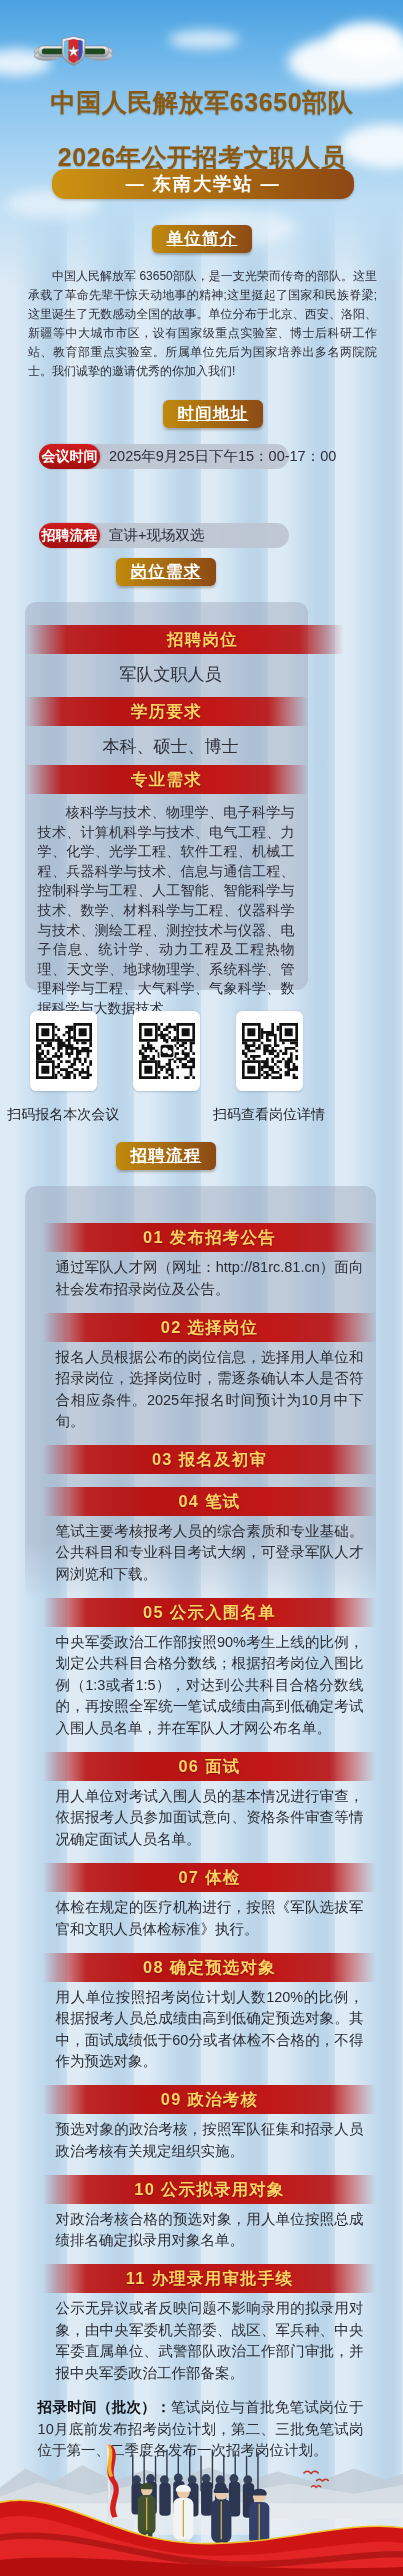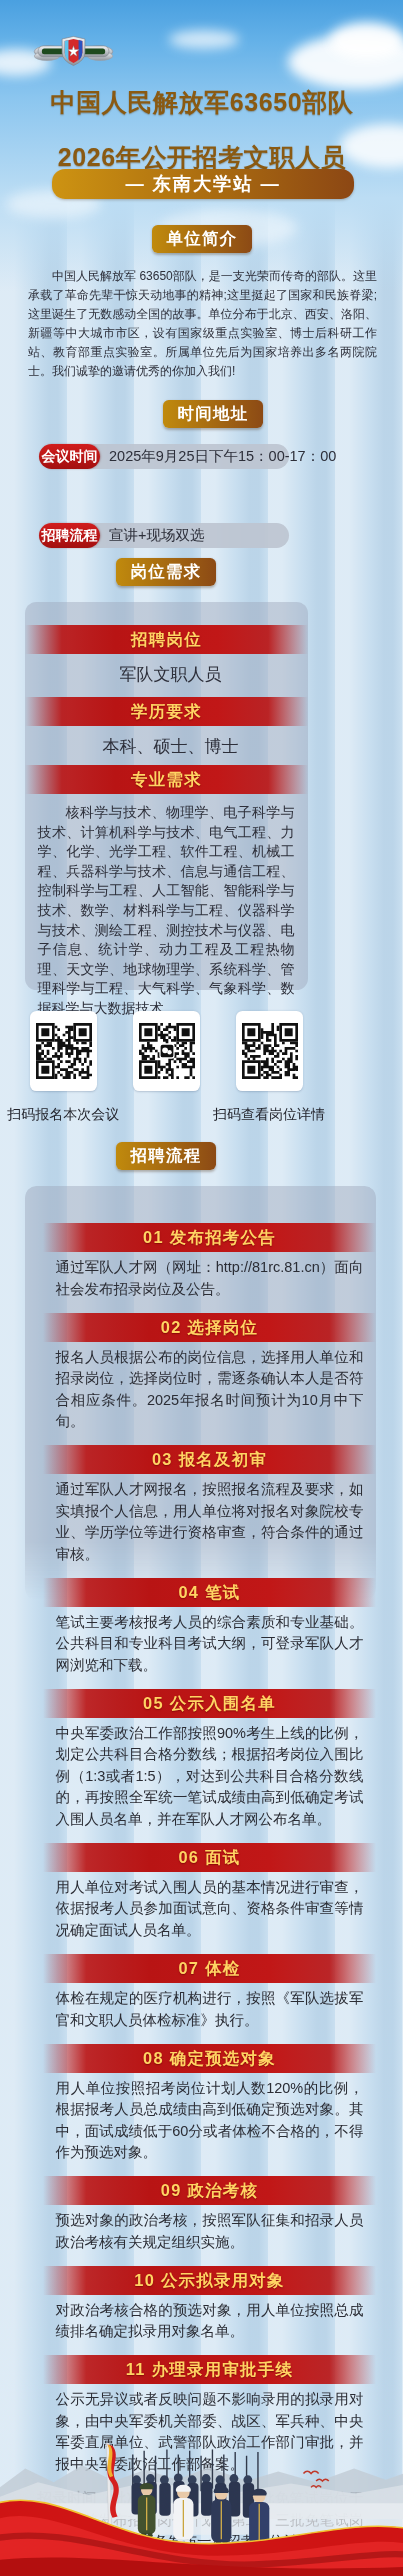--- a/index.html
+++ b/index.html
@@ -29,21 +29,21 @@
   .t1{top:86px;} .t2{top:141px;}
   .ribbon{position:absolute;left:52px;top:169px;width:302px;height:30px;border-radius:13px;
     background:linear-gradient(90deg,#cd9312,#a96a10 55%,#8c4714);
     color:#fff;font-size:18.3px;font-weight:800;text-align:center;line-height:30px;letter-spacing:1.9px;
     box-shadow:0 1.3px 2.5px rgba(60,30,0,.25);}
   
   .badge-row{position:absolute;left:0;width:404px;display:flex;justify-content:center;}
   .badge{display:inline-block;padding:3.2px 15px;border-radius:5.7px;
     background:linear-gradient(90deg,#c08a0d,#8c4a15);
     color:#fff;font-size:16.4px;font-weight:800;letter-spacing:1.3px;
-    box-shadow:0 1.3px 2.5px rgba(60,30,0,.3);}
+    box-shadow:0 1.3px 2.5px rgba(60,30,0,.3);text-decoration:underline;}
   .shifted{transform:translateX(-36px);}
   
   .intro-text{position:absolute;left:28px;top:267px;width:349px;
     font-size:12px;line-height:19px;color:#2d2f3a;text-align:justify;text-indent:2em;}
   
   .inforow{position:absolute;left:39px;width:250px;height:25px;border-radius:12.6px;
     background:rgba(189,196,208,.92);}
   .inforow .pill{position:absolute;left:0;top:0;height:25px;width:61px;border-radius:12.6px;
     background:linear-gradient(180deg,#d11d1d,#a30f0f);
     color:#fff;font-size:14px;font-weight:800;text-align:center;line-height:25px;
@@ -135,21 +135,21 @@
   </div>
   <div class="inforow" style="top:523px;">
     <span class="pill">招聘流程</span>
     <span class="val">宣讲+现场双选</span>
   </div>
 
   <div class="badge-row" style="top:558px;">
     <span class="badge shifted">岗位需求</span>
   </div>
   <div class="panel panel1">
-    <div class="redbar p1bar" style="top:23px;">招聘岗位</div>
+    <div class="redbar p1bar" style="top:23px;padding-left:36px;">招聘岗位</div>
     <div class="p1val" style="top:61px;">军队文职人员</div>
     <div class="redbar p1bar" style="top:95px;">学历要求</div>
     <div class="p1val" style="top:133px;">本科、硕士、博士</div>
     <div class="redbar p1bar" style="top:163px;">专业需求</div>
     <div class="majors">核科学与技术、物理学、电子科学与技术、计算机科学与技术、电气工程、力学、化学、光学工程、软件工程、机械工程、兵器科学与技术、信息与通信工程、控制科学与工程、人工智能、智能科学与技术、数学、材料科学与工程、仪器科学与技术、测绘工程、测控技术与仪器、电子信息、统计学、动力工程及工程热物理、天文学、地球物理学、系统科学、管理科学与工程、大气科学、气象科学、数据科学与大数据技术。</div>
   </div>
 
   <div class="qrbox qr1">
       <svg class="qr" width="56" height="56" viewBox="0 0 88 88">
         <path d="M29.3,4.2h4.2v4.2h-4.2zM46.1,4.2h4.2v4.2h-4.2zM50.3,4.2h4.2v4.2h-4.2zM54.5,4.2h4.2v4.2h-4.2zM33.5,8.4h4.2v4.2h-4.2zM50.3,8.4h4.2v4.2h-4.2zM54.5,8.4h4.2v4.2h-4.2zM46.1,12.6h4.2v4.2h-4.2zM50.3,12.6h4.2v4.2h-4.2zM29.3,16.8h4.2v4.2h-4.2zM41.9,16.8h4.2v4.2h-4.2zM50.3,16.8h4.2v4.2h-4.2zM33.5,21.0h4.2v4.2h-4.2zM50.3,21.0h4.2v4.2h-4.2zM54.5,21.0h4.2v4.2h-4.2zM29.3,25.1h4.2v4.2h-4.2zM33.5,25.1h4.2v4.2h-4.2zM37.7,25.1h4.2v4.2h-4.2zM46.1,25.1h4.2v4.2h-4.2zM50.3,25.1h4.2v4.2h-4.2zM8.4,29.3h4.2v4.2h-4.2zM16.8,29.3h4.2v4.2h-4.2zM21.0,29.3h4.2v4.2h-4.2zM33.5,29.3h4.2v4.2h-4.2zM37.7,29.3h4.2v4.2h-4.2zM41.9,29.3h4.2v4.2h-4.2zM50.3,29.3h4.2v4.2h-4.2zM62.9,29.3h4.2v4.2h-4.2zM71.2,29.3h4.2v4.2h-4.2zM75.4,29.3h4.2v4.2h-4.2zM83.8,29.3h4.2v4.2h-4.2zM0.0,33.5h4.2v4.2h-4.2zM4.2,33.5h4.2v4.2h-4.2zM12.6,33.5h4.2v4.2h-4.2zM16.8,33.5h4.2v4.2h-4.2zM21.0,33.5h4.2v4.2h-4.2zM33.5,33.5h4.2v4.2h-4.2zM37.7,33.5h4.2v4.2h-4.2zM41.9,33.5h4.2v4.2h-4.2zM46.1,33.5h4.2v4.2h-4.2zM50.3,33.5h4.2v4.2h-4.2zM54.5,33.5h4.2v4.2h-4.2zM83.8,33.5h4.2v4.2h-4.2zM0.0,37.7h4.2v4.2h-4.2zM4.2,37.7h4.2v4.2h-4.2zM25.1,37.7h4.2v4.2h-4.2zM33.5,37.7h4.2v4.2h-4.2zM37.7,37.7h4.2v4.2h-4.2zM46.1,37.7h4.2v4.2h-4.2zM50.3,37.7h4.2v4.2h-4.2zM54.5,37.7h4.2v4.2h-4.2zM58.7,37.7h4.2v4.2h-4.2zM62.9,37.7h4.2v4.2h-4.2zM71.2,37.7h4.2v4.2h-4.2zM75.4,37.7h4.2v4.2h-4.2zM79.6,37.7h4.2v4.2h-4.2zM0.0,41.9h4.2v4.2h-4.2zM8.4,41.9h4.2v4.2h-4.2zM16.8,41.9h4.2v4.2h-4.2zM33.5,41.9h4.2v4.2h-4.2zM46.1,41.9h4.2v4.2h-4.2zM54.5,41.9h4.2v4.2h-4.2zM62.9,41.9h4.2v4.2h-4.2zM67.0,41.9h4.2v4.2h-4.2zM71.2,41.9h4.2v4.2h-4.2zM75.4,41.9h4.2v4.2h-4.2zM79.6,41.9h4.2v4.2h-4.2zM83.8,41.9h4.2v4.2h-4.2zM0.0,46.1h4.2v4.2h-4.2zM4.2,46.1h4.2v4.2h-4.2zM8.4,46.1h4.2v4.2h-4.2zM16.8,46.1h4.2v4.2h-4.2zM29.3,46.1h4.2v4.2h-4.2zM37.7,46.1h4.2v4.2h-4.2zM46.1,46.1h4.2v4.2h-4.2zM50.3,46.1h4.2v4.2h-4.2zM54.5,46.1h4.2v4.2h-4.2zM62.9,46.1h4.2v4.2h-4.2zM67.0,46.1h4.2v4.2h-4.2zM79.6,46.1h4.2v4.2h-4.2zM0.0,50.3h4.2v4.2h-4.2zM4.2,50.3h4.2v4.2h-4.2zM12.6,50.3h4.2v4.2h-4.2zM25.1,50.3h4.2v4.2h-4.2zM29.3,50.3h4.2v4.2h-4.2zM33.5,50.3h4.2v4.2h-4.2zM37.7,50.3h4.2v4.2h-4.2zM50.3,50.3h4.2v4.2h-4.2zM62.9,50.3h4.2v4.2h-4.2zM79.6,50.3h4.2v4.2h-4.2zM0.0,54.5h4.2v4.2h-4.2zM4.2,54.5h4.2v4.2h-4.2zM8.4,54.5h4.2v4.2h-4.2zM16.8,54.5h4.2v4.2h-4.2zM21.0,54.5h4.2v4.2h-4.2zM33.5,54.5h4.2v4.2h-4.2zM58.7,54.5h4.2v4.2h-4.2zM62.9,54.5h4.2v4.2h-4.2zM67.0,54.5h4.2v4.2h-4.2zM75.4,54.5h4.2v4.2h-4.2zM37.7,58.7h4.2v4.2h-4.2zM46.1,58.7h4.2v4.2h-4.2zM50.3,58.7h4.2v4.2h-4.2zM58.7,58.7h4.2v4.2h-4.2zM67.0,58.7h4.2v4.2h-4.2zM75.4,58.7h4.2v4.2h-4.2zM83.8,58.7h4.2v4.2h-4.2zM33.5,62.9h4.2v4.2h-4.2zM54.5,62.9h4.2v4.2h-4.2zM58.7,62.9h4.2v4.2h-4.2zM71.2,62.9h4.2v4.2h-4.2zM83.8,62.9h4.2v4.2h-4.2zM29.3,67.0h4.2v4.2h-4.2zM33.5,67.0h4.2v4.2h-4.2zM50.3,67.0h4.2v4.2h-4.2zM54.5,67.0h4.2v4.2h-4.2zM79.6,67.0h4.2v4.2h-4.2zM37.7,71.2h4.2v4.2h-4.2zM41.9,71.2h4.2v4.2h-4.2zM46.1,71.2h4.2v4.2h-4.2zM58.7,71.2h4.2v4.2h-4.2zM62.9,71.2h4.2v4.2h-4.2zM71.2,71.2h4.2v4.2h-4.2zM79.6,71.2h4.2v4.2h-4.2zM33.5,75.4h4.2v4.2h-4.2zM46.1,75.4h4.2v4.2h-4.2zM50.3,75.4h4.2v4.2h-4.2zM54.5,75.4h4.2v4.2h-4.2zM67.0,75.4h4.2v4.2h-4.2zM71.2,75.4h4.2v4.2h-4.2zM75.4,75.4h4.2v4.2h-4.2zM79.6,75.4h4.2v4.2h-4.2zM29.3,79.6h4.2v4.2h-4.2zM37.7,79.6h4.2v4.2h-4.2zM46.1,79.6h4.2v4.2h-4.2zM50.3,79.6h4.2v4.2h-4.2zM58.7,79.6h4.2v4.2h-4.2zM67.0,79.6h4.2v4.2h-4.2zM79.6,79.6h4.2v4.2h-4.2zM83.8,79.6h4.2v4.2h-4.2zM29.3,83.8h4.2v4.2h-4.2zM41.9,83.8h4.2v4.2h-4.2zM46.1,83.8h4.2v4.2h-4.2zM50.3,83.8h4.2v4.2h-4.2zM58.7,83.8h4.2v4.2h-4.2zM71.2,83.8h4.2v4.2h-4.2zM75.4,83.8h4.2v4.2h-4.2zM79.6,83.8h4.2v4.2h-4.2z" fill="#111"></path>
@@ -189,21 +189,20 @@
     <div class="step">
       <div class="redbar"><span>01</span> <span>发布招考公告</span></div>
       <div class="step-body">通过军队人才网（网址：http://81rc.81.cn）面向社会发布招录岗位及公告。</div>
     </div>
     <div class="step">
       <div class="redbar"><span>02</span> <span>选择岗位</span></div>
       <div class="step-body">报名人员根据公布的岗位信息，选择用人单位和招录岗位，选择岗位时，需逐条确认本人是否符合相应条件。2025年报名时间预计为10月中下旬。</div>
     </div>
     <div class="step">
       <div class="redbar"><span>03</span> <span>报名及初审</span></div>
-      <div class="step-body">通过军队人才网报名，按照报名流程及要求，如实填报个人信息，用人单位将对报名对象院校专业、学历学位等进行资格审查，符合条件的通过审核。</div>
     </div>
     <div class="step">
       <div class="redbar"><span>04</span> <span>笔试</span></div>
       <div class="step-body">笔试主要考核报考人员的综合素质和专业基础。公共科目和专业科目考试大纲，可登录军队人才网浏览和下载。</div>
     </div>
     <div class="step">
       <div class="redbar"><span>05</span> <span>公示入围名单</span></div>
       <div class="step-body">中央军委政治工作部按照90%考生上线的比例，划定公共科目合格分数线；根据招考岗位入围比例（1:3或者1:5），对达到公共科目合格分数线的，再按照全军统一笔试成绩由高到低确定考试入围人员名单，并在军队人才网公布名单。</div>
     </div>
     <div class="step">

